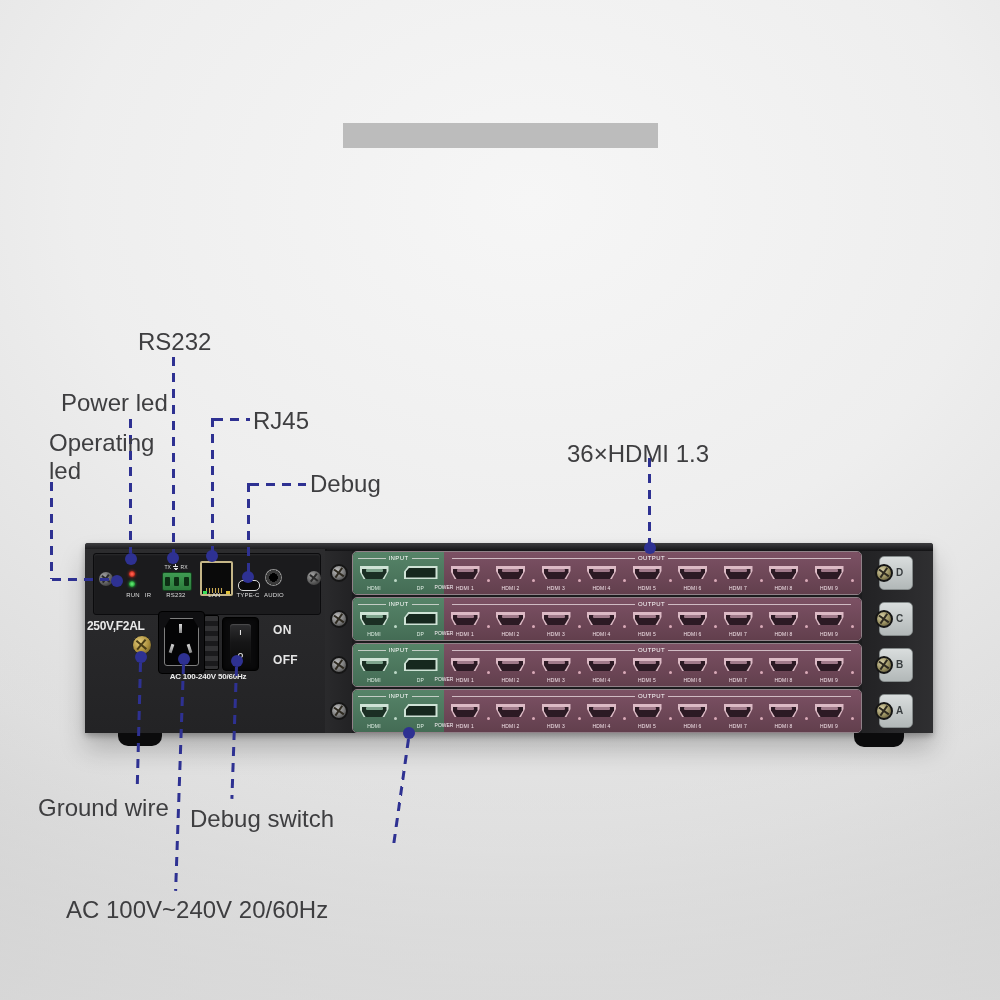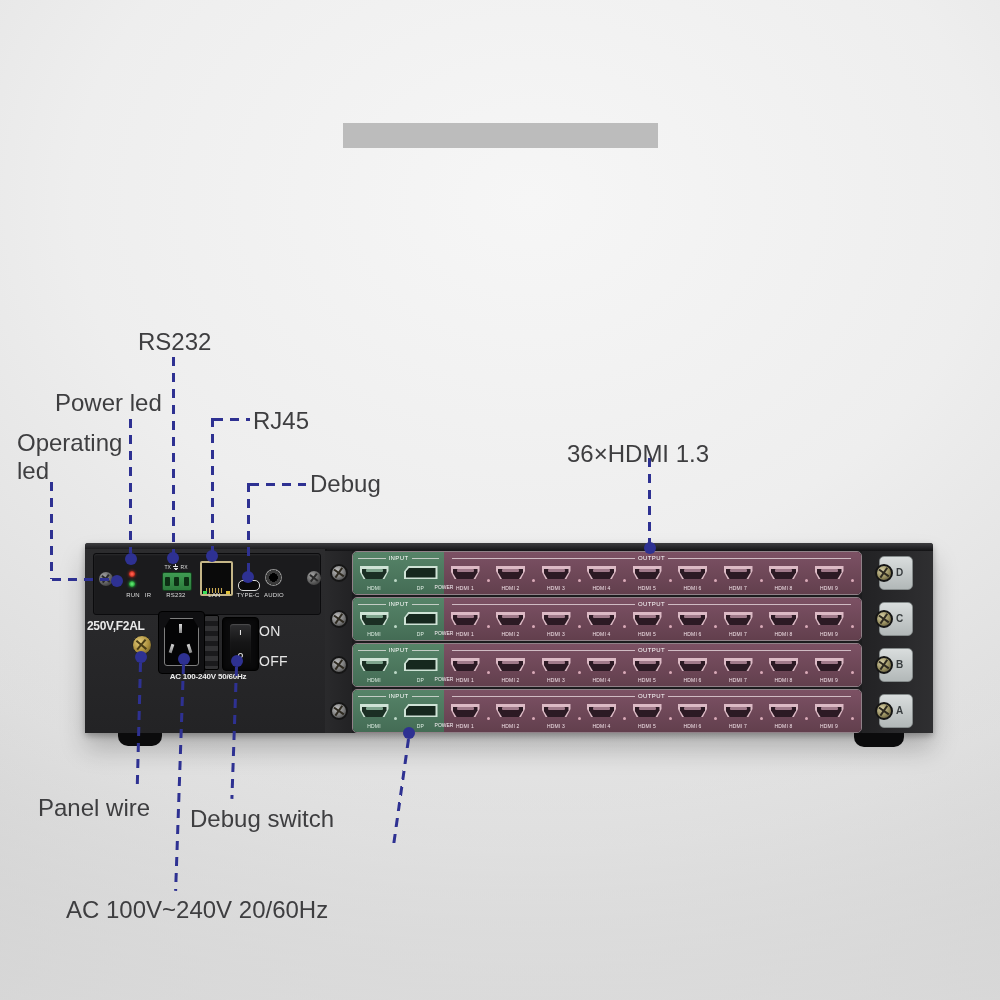--- a/index.html
+++ b/index.html
@@ -11,21 +11,21 @@
   
   .title-wrap{position:absolute;left:0;top:72px;width:1000px;text-align:center;z-index:2;}
   .title{position:relative;z-index:2;font-size:56px;font-weight:700;letter-spacing:-1.5px;color:#3b3b3d;}
   .title-bar{position:absolute;left:343px;top:123px;width:315px;height:25px;background:#b0b0b0;opacity:.82;z-index:1;}
   .subtitle-wrap{position:absolute;left:0;top:252px;width:1000px;text-align:center;z-index:2;}
   .subtitle{font-size:50px;font-weight:700;letter-spacing:-1px;
     background:linear-gradient(90deg,#f8a13c 0%,#f2713d 55%,#ee5340 100%);
     -webkit-background-clip:text;background-clip:text;color:transparent;}
   
   .label{position:absolute;font-size:24px;line-height:28px;color:#3e3e40;z-index:6;white-space:nowrap;}
-  .label.wrap{white-space:normal;}
+  .label.wrap{white-space:normal;margin-left:32px;}
   .vline{position:absolute;width:3px;z-index:5;transform-origin:top center;
     background:repeating-linear-gradient(180deg,#2e3192 0 9px,rgba(0,0,0,0) 9px 16px);}
   .hline{position:absolute;height:3px;z-index:5;
     background:repeating-linear-gradient(90deg,#2e3192 0 9px,rgba(0,0,0,0) 9px 16px);}
   .dot{position:absolute;width:12px;height:12px;border-radius:50%;background:#2e3192;z-index:6;}
   
   #device{position:absolute;left:85px;top:543px;width:848px;height:190px;z-index:1;
     background:#232325;border-radius:3px;
     box-shadow:0 16px 26px rgba(0,0,0,.22),0 3px 6px rgba(0,0,0,.28);}
   #device::before{content:'';position:absolute;left:0;top:0;right:0;height:8px;
@@ -73,21 +73,21 @@
     border-radius:3px;clip-path:polygon(18% 0,82% 0,100% 22%,100% 100%,0 100%,0 22%);}
   .inlet .pin{position:absolute;background:linear-gradient(180deg,#d8d8d8,#8a8a8a);width:3px;height:9px;}
   .inlet .pg{left:20px;top:12px;} .inlet .p1{left:11px;top:32px;transform:rotate(18deg);} .inlet .p2{left:29px;top:32px;transform:rotate(-18deg);}
   .fuseh{position:absolute;left:119px;top:66px;width:13px;height:53px;border-radius:2px;border:1px solid #000;
     background:repeating-linear-gradient(180deg,#323234 0 5px,#1a1a1c 5px 10px);}
   .swbez{position:absolute;left:137px;top:68px;width:35px;height:52px;background:#0a0a0b;border:1px solid #000;border-radius:4px;box-shadow:inset 0 0 4px #000;}
   .rocker{position:absolute;left:7px;top:6px;width:21px;height:40px;border-radius:3px;
     background:linear-gradient(180deg,#2e2e30 0%,#161617 45%,#0a0a0a 100%);box-shadow:inset 0 1px 1px rgba(255,255,255,.15);}
   .rocker .io{position:absolute;left:0;width:100%;text-align:center;font-size:7px;font-weight:700;color:#e8e8e8;}
   .rocker .i-t{top:5px;} .rocker .o-b{bottom:5px;}
-  .onoff{position:absolute;font-size:14px;font-weight:400;color:#e6e6e6;letter-spacing:.3px;}
+  .onoff{position:absolute;font-size:12px;font-weight:700;color:#e6e6e6;letter-spacing:.3px;margin-left:14px;}
   .ac-text{position:absolute;left:76px;top:123px;width:94px;text-align:center;font-size:8px;font-weight:700;color:#ececec;letter-spacing:-.2px;white-space:nowrap;}
   
   .cage{position:absolute;left:240px;top:8px;right:0;bottom:0;background:#1c1c1e;}
   .rail-l{position:absolute;left:0;top:0;width:27px;height:100%;background:linear-gradient(90deg,#2a2a2c,#222224);}
   .rail-r{position:absolute;right:0;top:0;width:71px;height:100%;background:linear-gradient(90deg,#222224,#2f2f31);}
   .slot{position:absolute;left:267px;width:510px;height:44px;border:1px solid rgba(240,214,224,.55);border-radius:5px;box-sizing:border-box;}
   .sec{position:absolute;top:0;height:100%;}
   .sec.input{left:0;width:91px;background:linear-gradient(180deg,#568468,#446c55);border-radius:4px 0 0 4px;}
   .sec.output{left:91px;right:0;background:linear-gradient(180deg,#7c5164,#623f4d);border-radius:0 4px 4px 0;}
   .sec-head{position:absolute;top:2px;display:flex;align-items:center;height:8px;}
@@ -119,26 +119,26 @@
   .tscrew::after,.lscrew::after{transform:rotate(125deg);}
 </style>
 </head>
 <body>
 
 <div id="stage">
 
   <div class="title-bar"></div>
 
   <div class="label" style="left:138px;top:328px">RS232</div>
-  <div class="label" style="left:55px;top:389px">Power led</div>
+  <div class="label" style="left:61px;top:389px">Power led</div>
   <div class="label wrap" style="left:17px;top:429px;width:112px">Operating led</div>
   <div class="label" style="left:253px;top:407px">RJ45</div>
   <div class="label" style="left:310px;top:470px">Debug</div>
   <div class="label" style="left:567px;top:440px">36×HDMI 1.3</div>
-  <div class="label" style="left:38px;top:794px">Panel wire</div>
+  <div class="label" style="left:38px;top:794px">Ground wire</div>
   <div class="label" style="left:190px;top:805px">Debug switch</div>
   <div class="label" style="left:66px;top:896px">AC 100V~240V 20/60Hz</div>
 
   <div class="vline" style="left:172px;top:357px;height:196px"></div>
   <div class="dot" style="left:167px;top:552px"></div>
 
   <div class="vline" style="left:129px;top:419px;height:134px"></div>
   <div class="dot" style="left:125px;top:553px"></div>
 
   <div class="vline" style="left:50px;top:482px;height:97px"></div>

